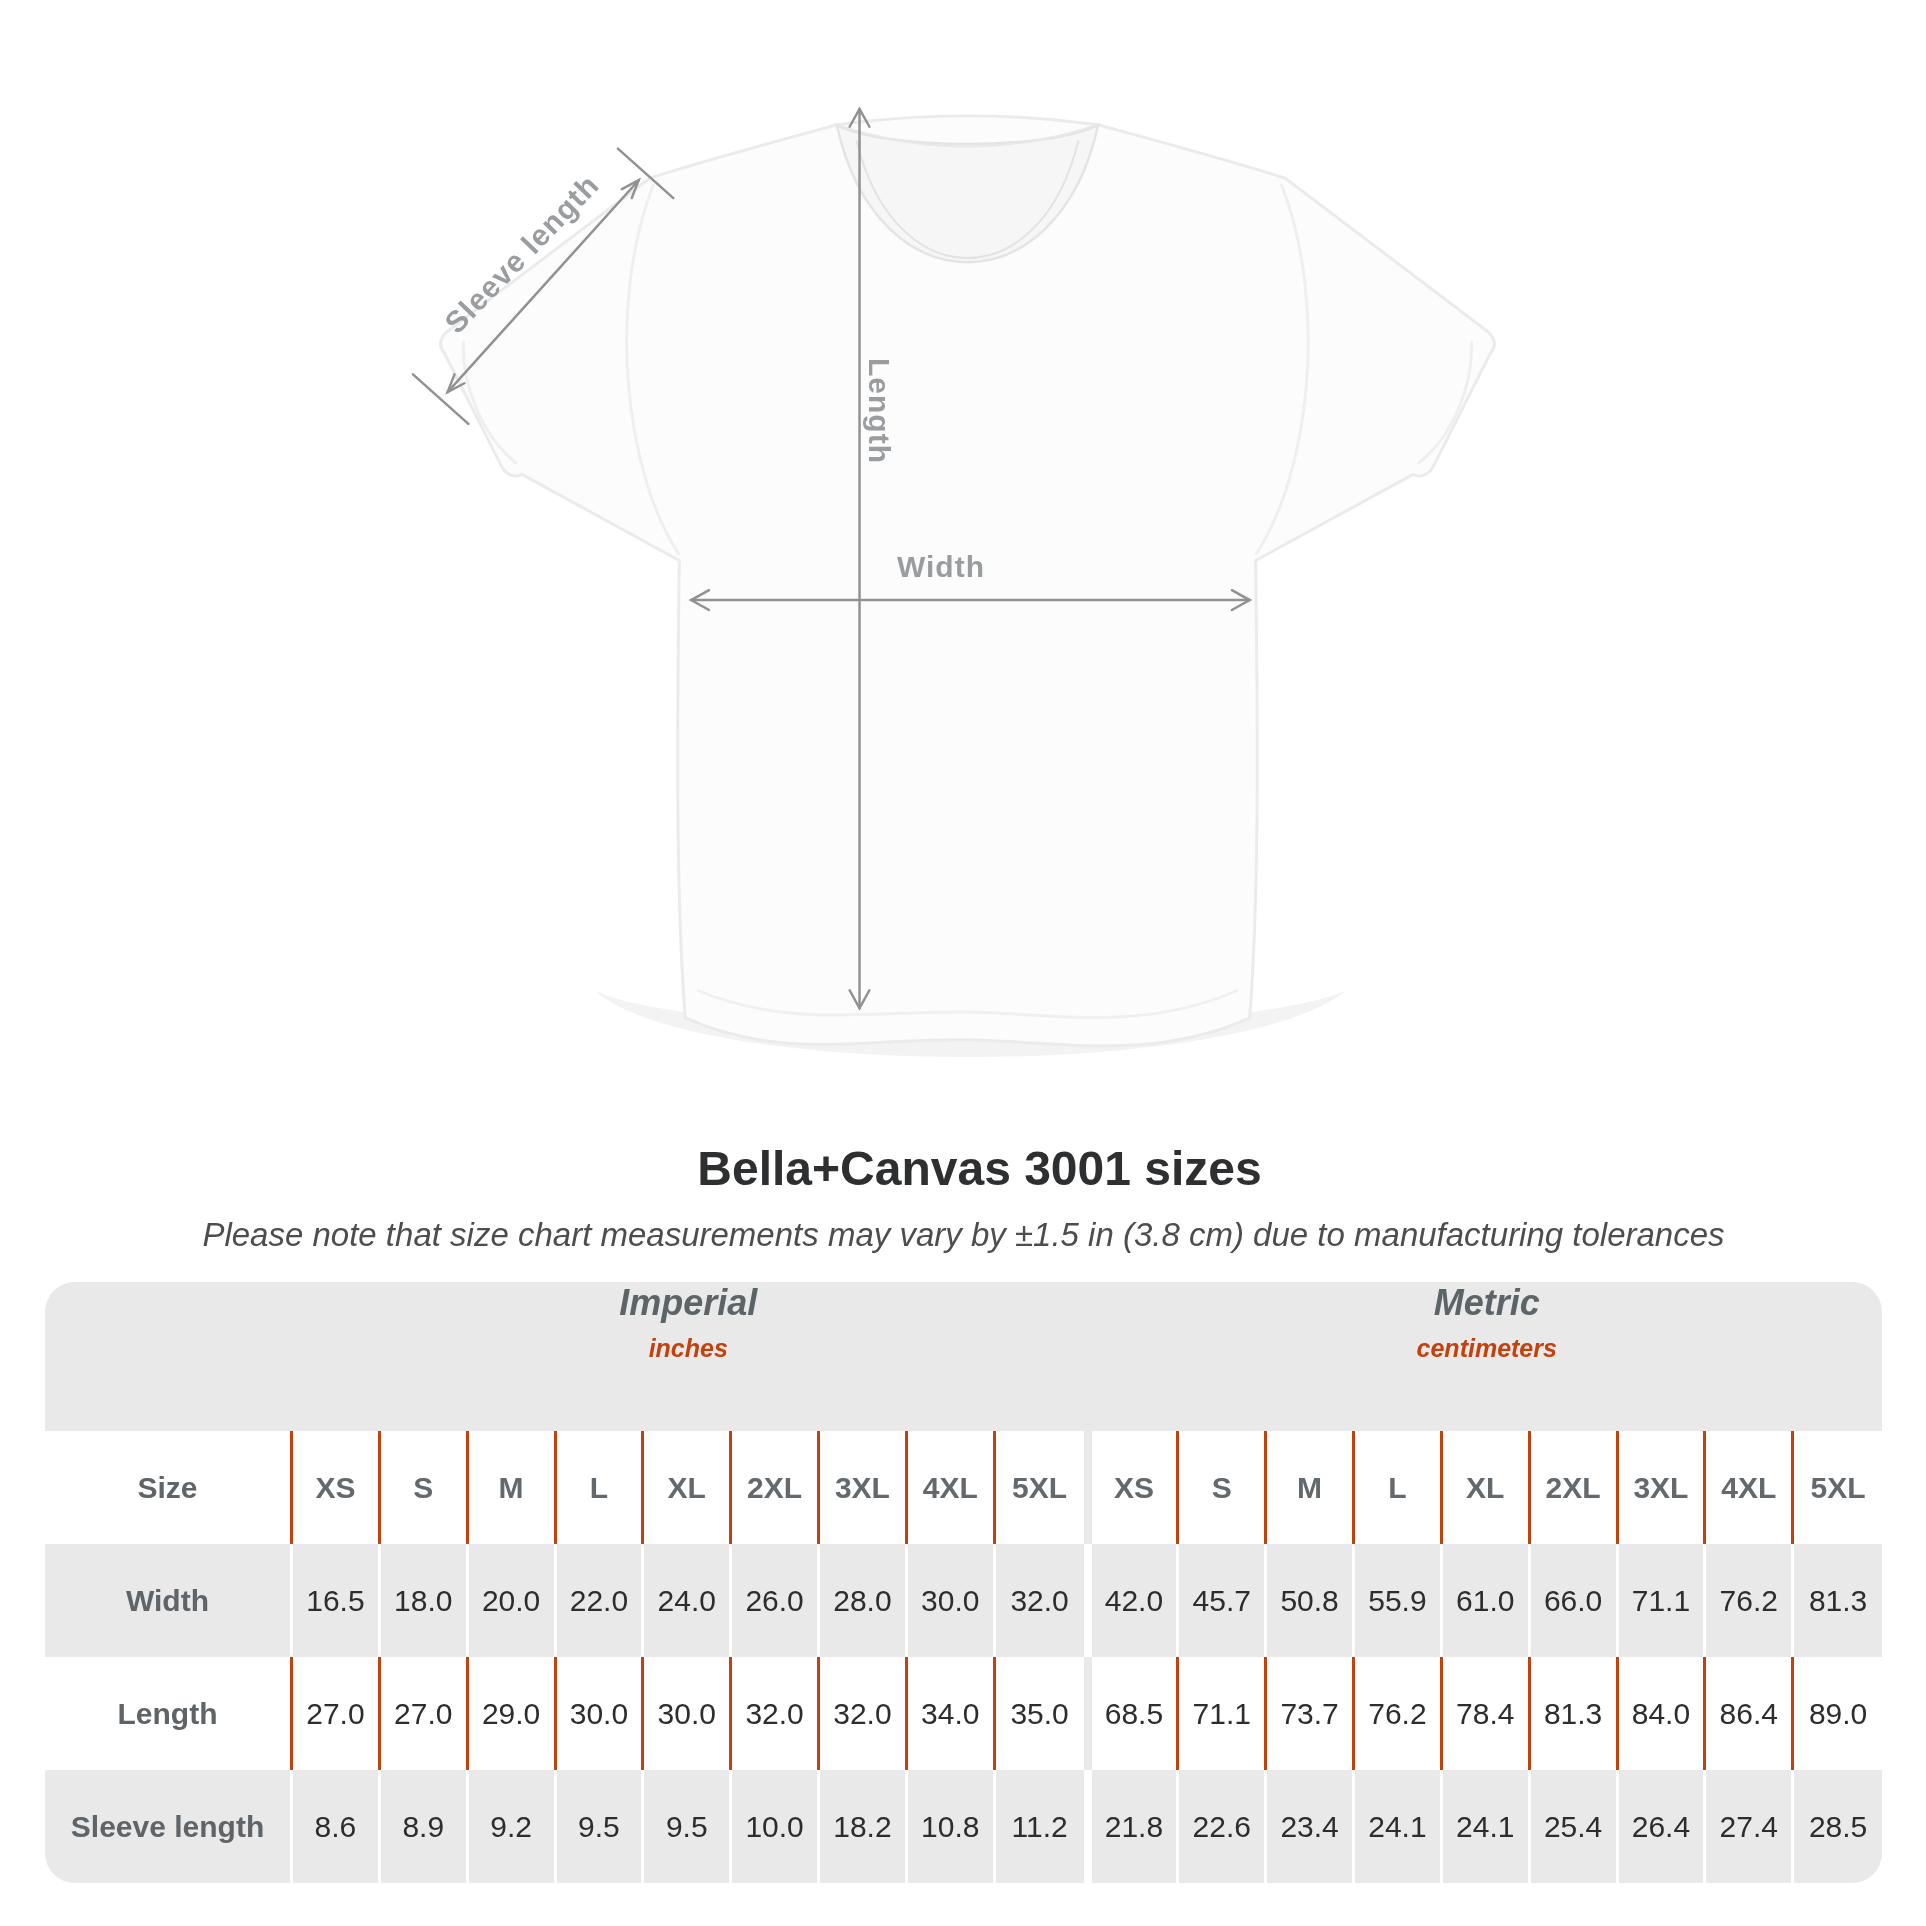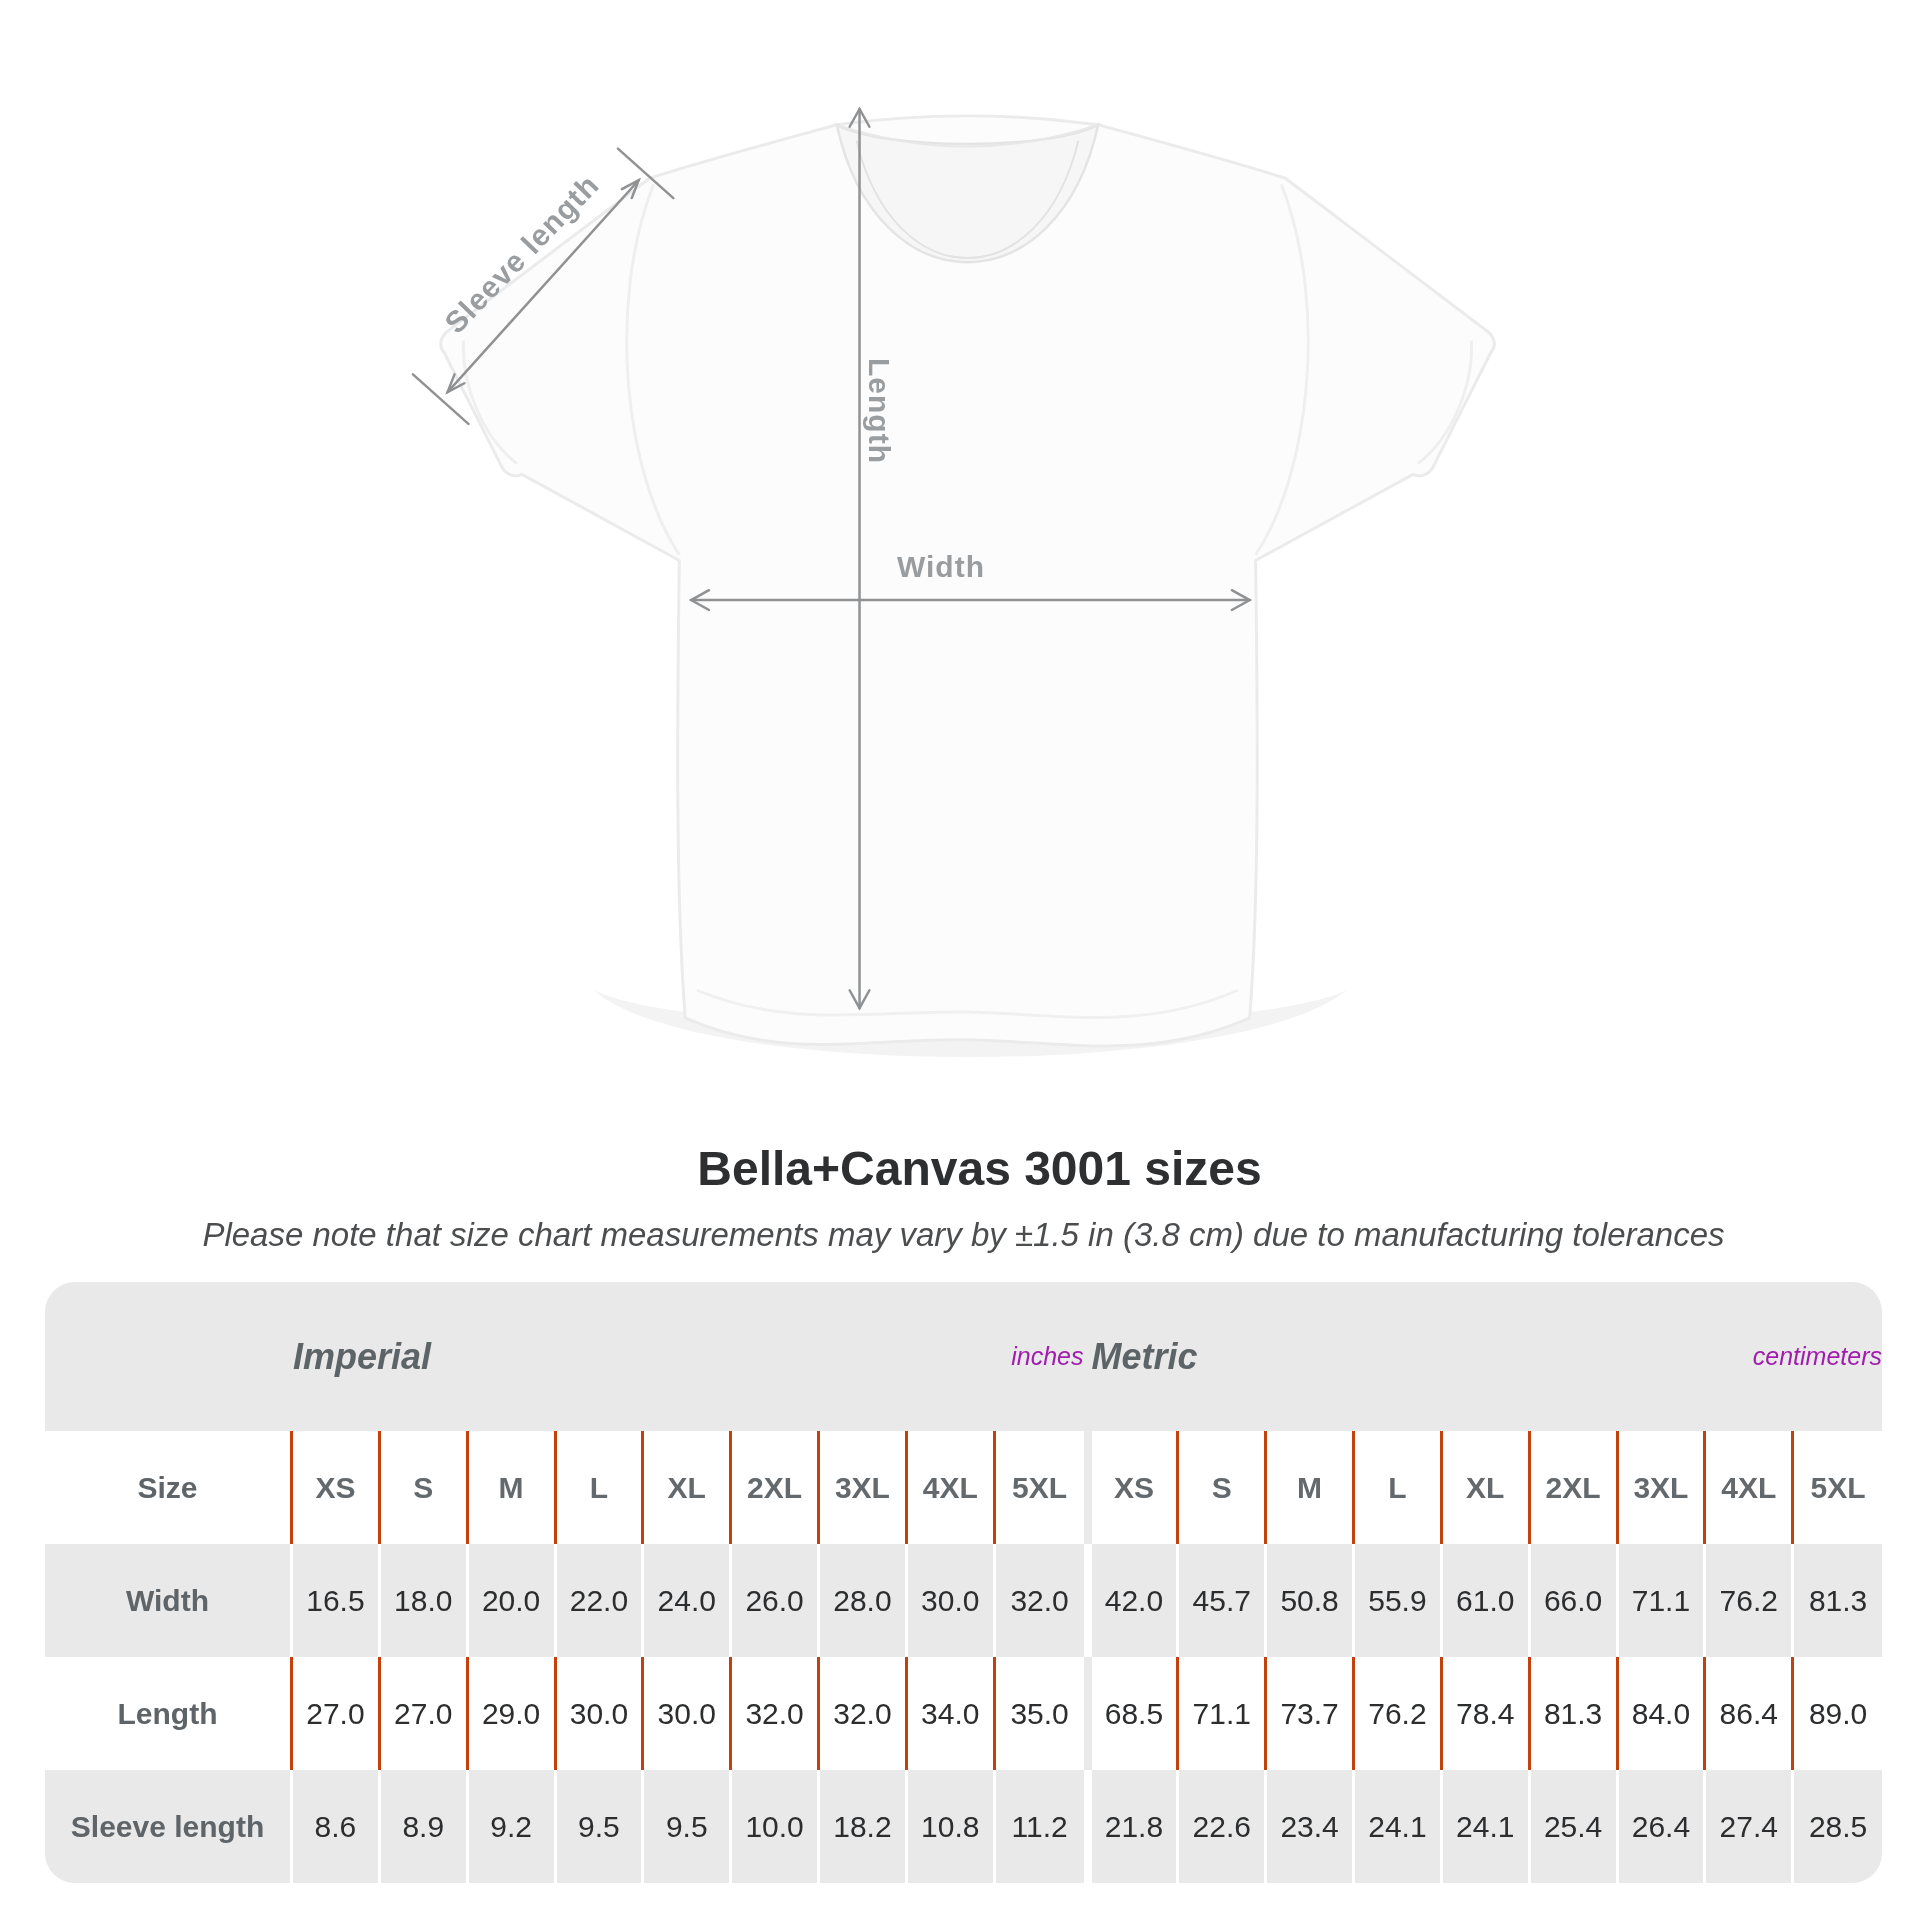--- a/index.html
+++ b/index.html
@@ -16,25 +16,25 @@
   
   .title{position:absolute;left:16px;top:1141px;width:100%;text-align:center;
          font-size:48px;font-weight:bold;color:#2d2f31;}
   .note{position:absolute;left:0;top:1216px;width:100%;text-align:center;
         font-style:italic;font-size:33px;color:#4b4d4f;}
   
   .size-table{position:absolute;left:45px;top:1282px;width:1837px;height:601px;
               background:#e9e9ea;border-radius:30px;overflow:hidden;}
   .trow{display:grid;grid-template-columns:248px repeat(9,1fr) 8px repeat(9,1fr);height:113px;}
   .trow.units{height:149px;}
-  .unit-block{display:flex;flex-direction:row;align-items:center;justify-content:space-between;gap:10px;}
+  .unit-block{display:flex;flex-direction:column;align-items:center;justify-content:flex-start;gap:10px;}
   .unit-block.imp{grid-column:2/11;}
   .unit-block.met{grid-column:12/21;}
   .unit-name{font-size:36px;font-weight:bold;font-style:italic;color:#5d6468;}
-  .unit-sub{font-size:25px;font-style:italic;color:#a21caf;}
+  .unit-sub{font-size:25px;font-style:italic;color:#c2410c;font-weight:bold;}
   .cell{display:flex;align-items:center;justify-content:center;box-sizing:border-box;}
   .r-white .cell{background:#ffffff;border-right:3px solid #c2410c;}
   .r-gray  .cell{background:transparent;border-right:3px solid #ffffff;}
   .trow .cell.sec-end{border-right:none;}
   .trow .cell:last-child{border-right:none;}
   .gapcell{box-sizing:border-box;}
   .r-white .gapcell{background:#e9e9ea;}
   .r-gray  .gapcell{background:#ffffff;}
   .lbl{font-size:30px;font-weight:bold;color:#5e6468;}
   .shead{font-size:30px;font-weight:bold;color:#63696d;}

